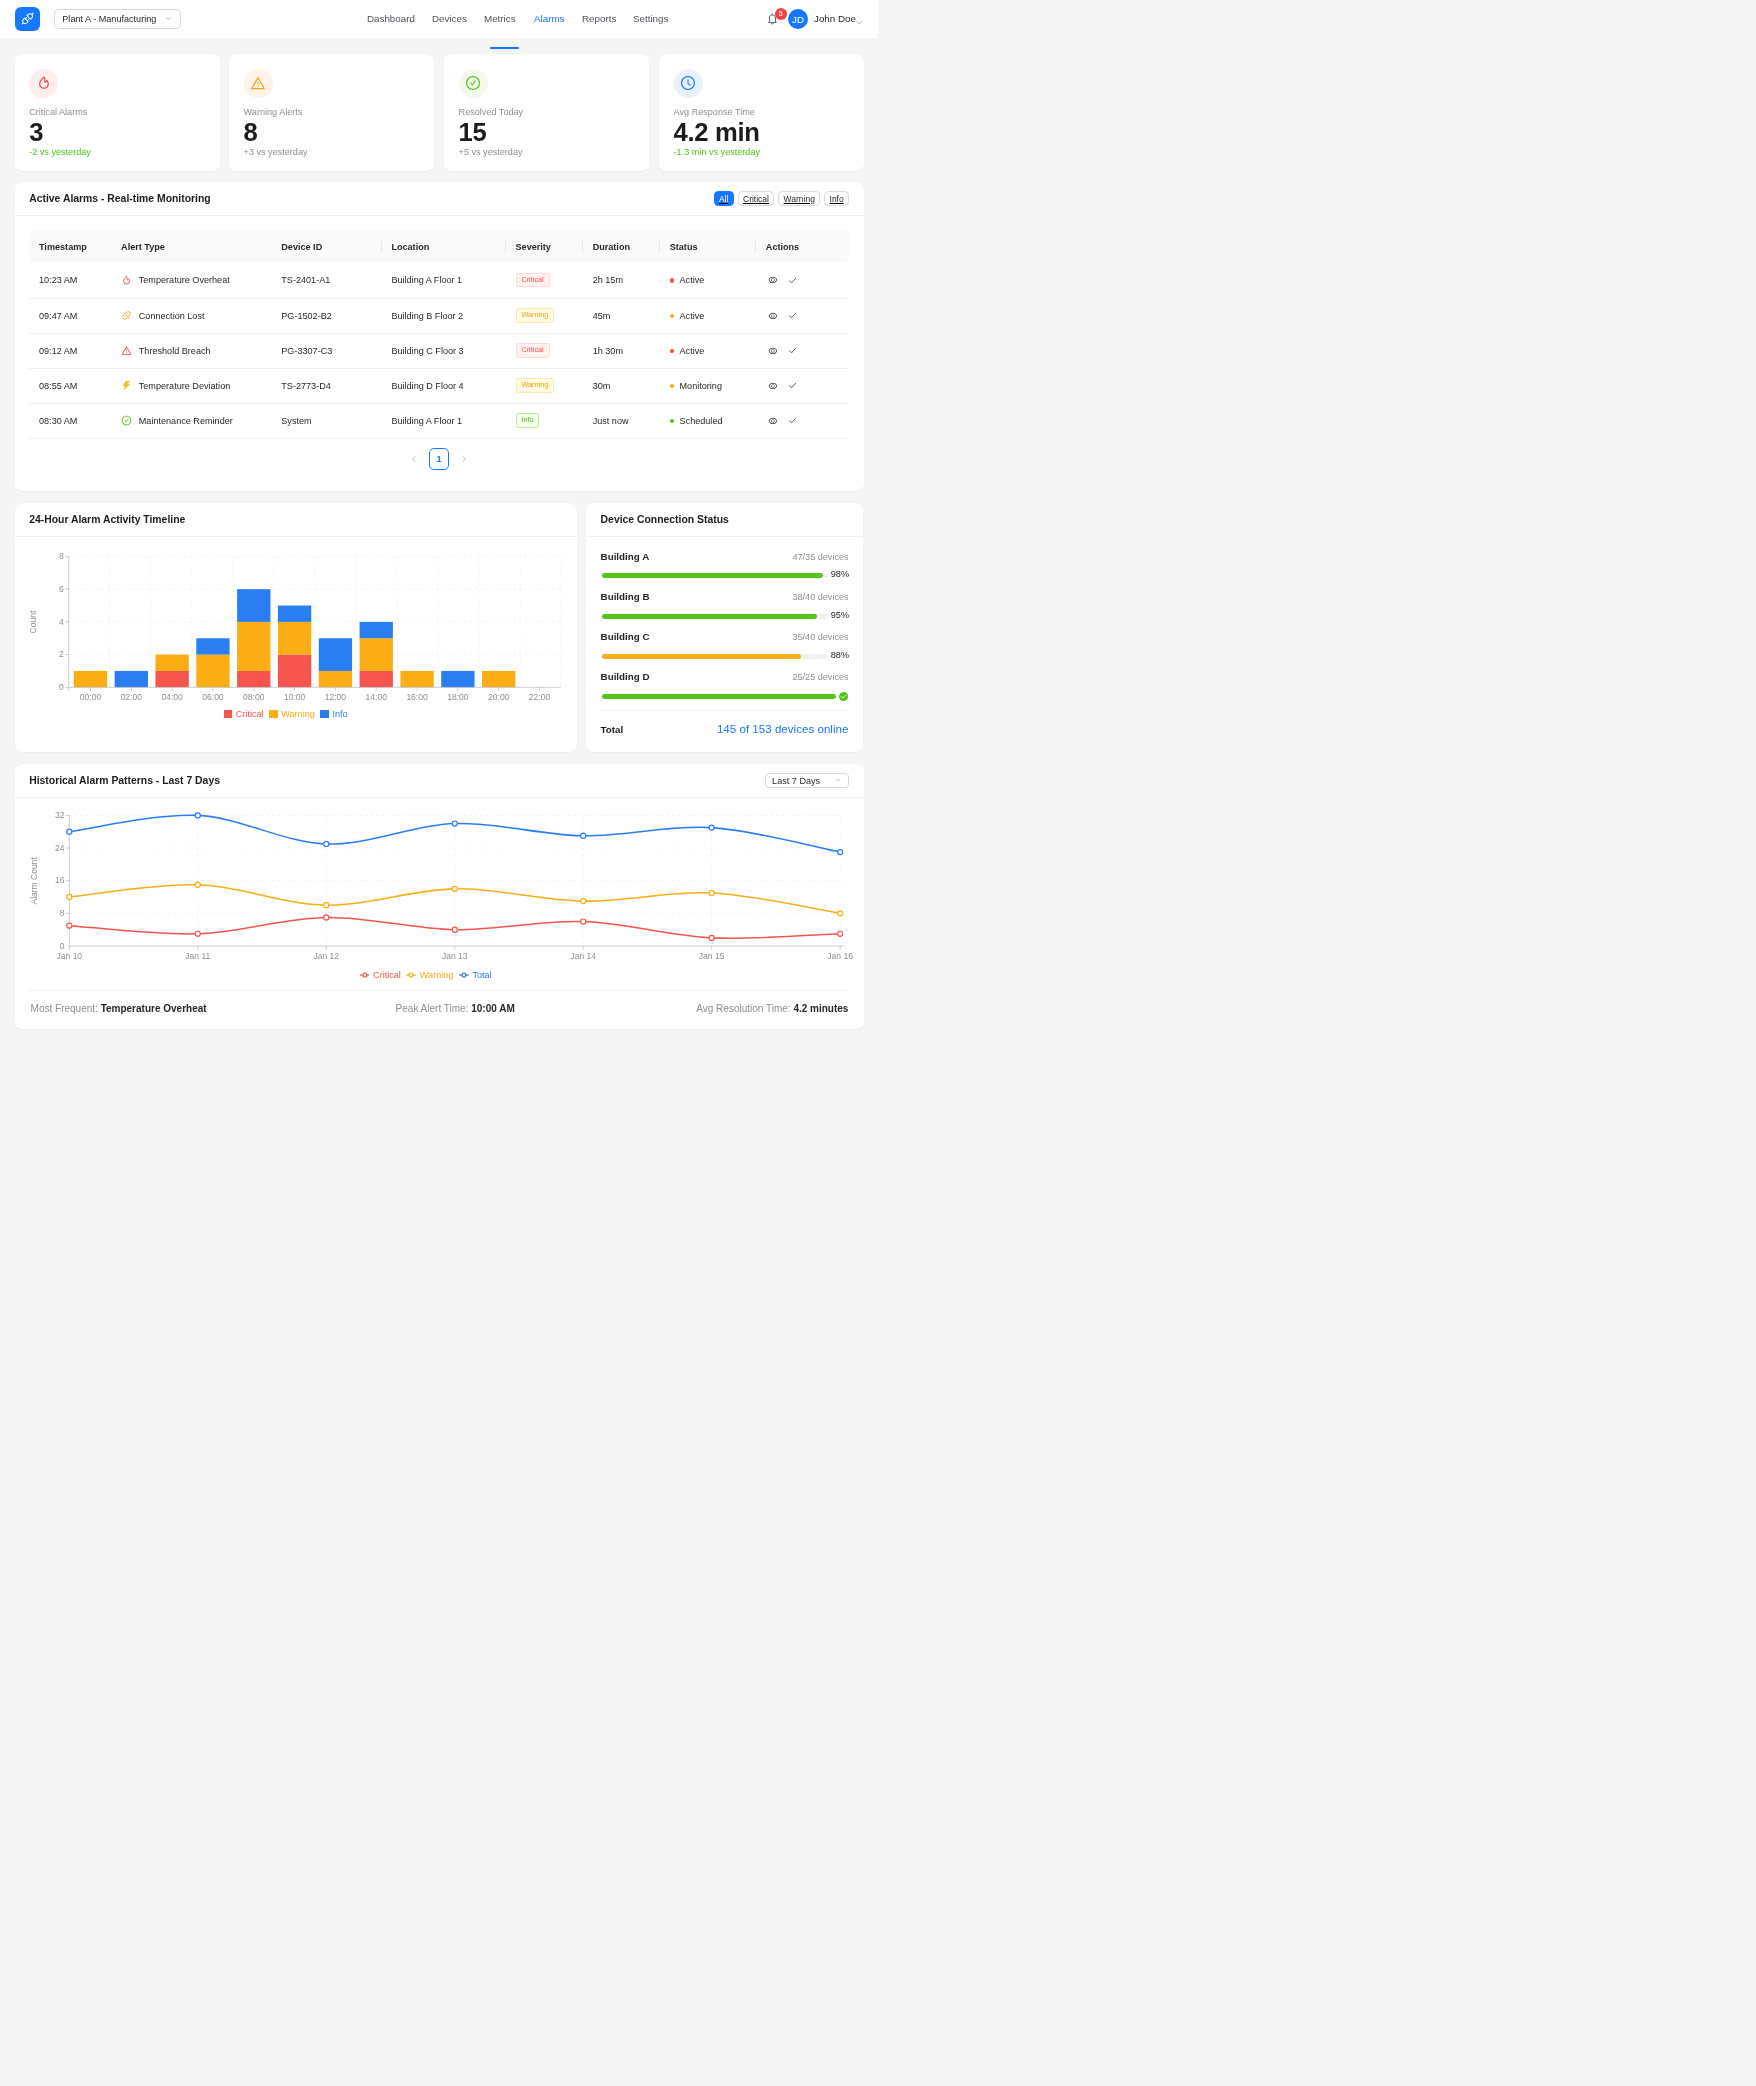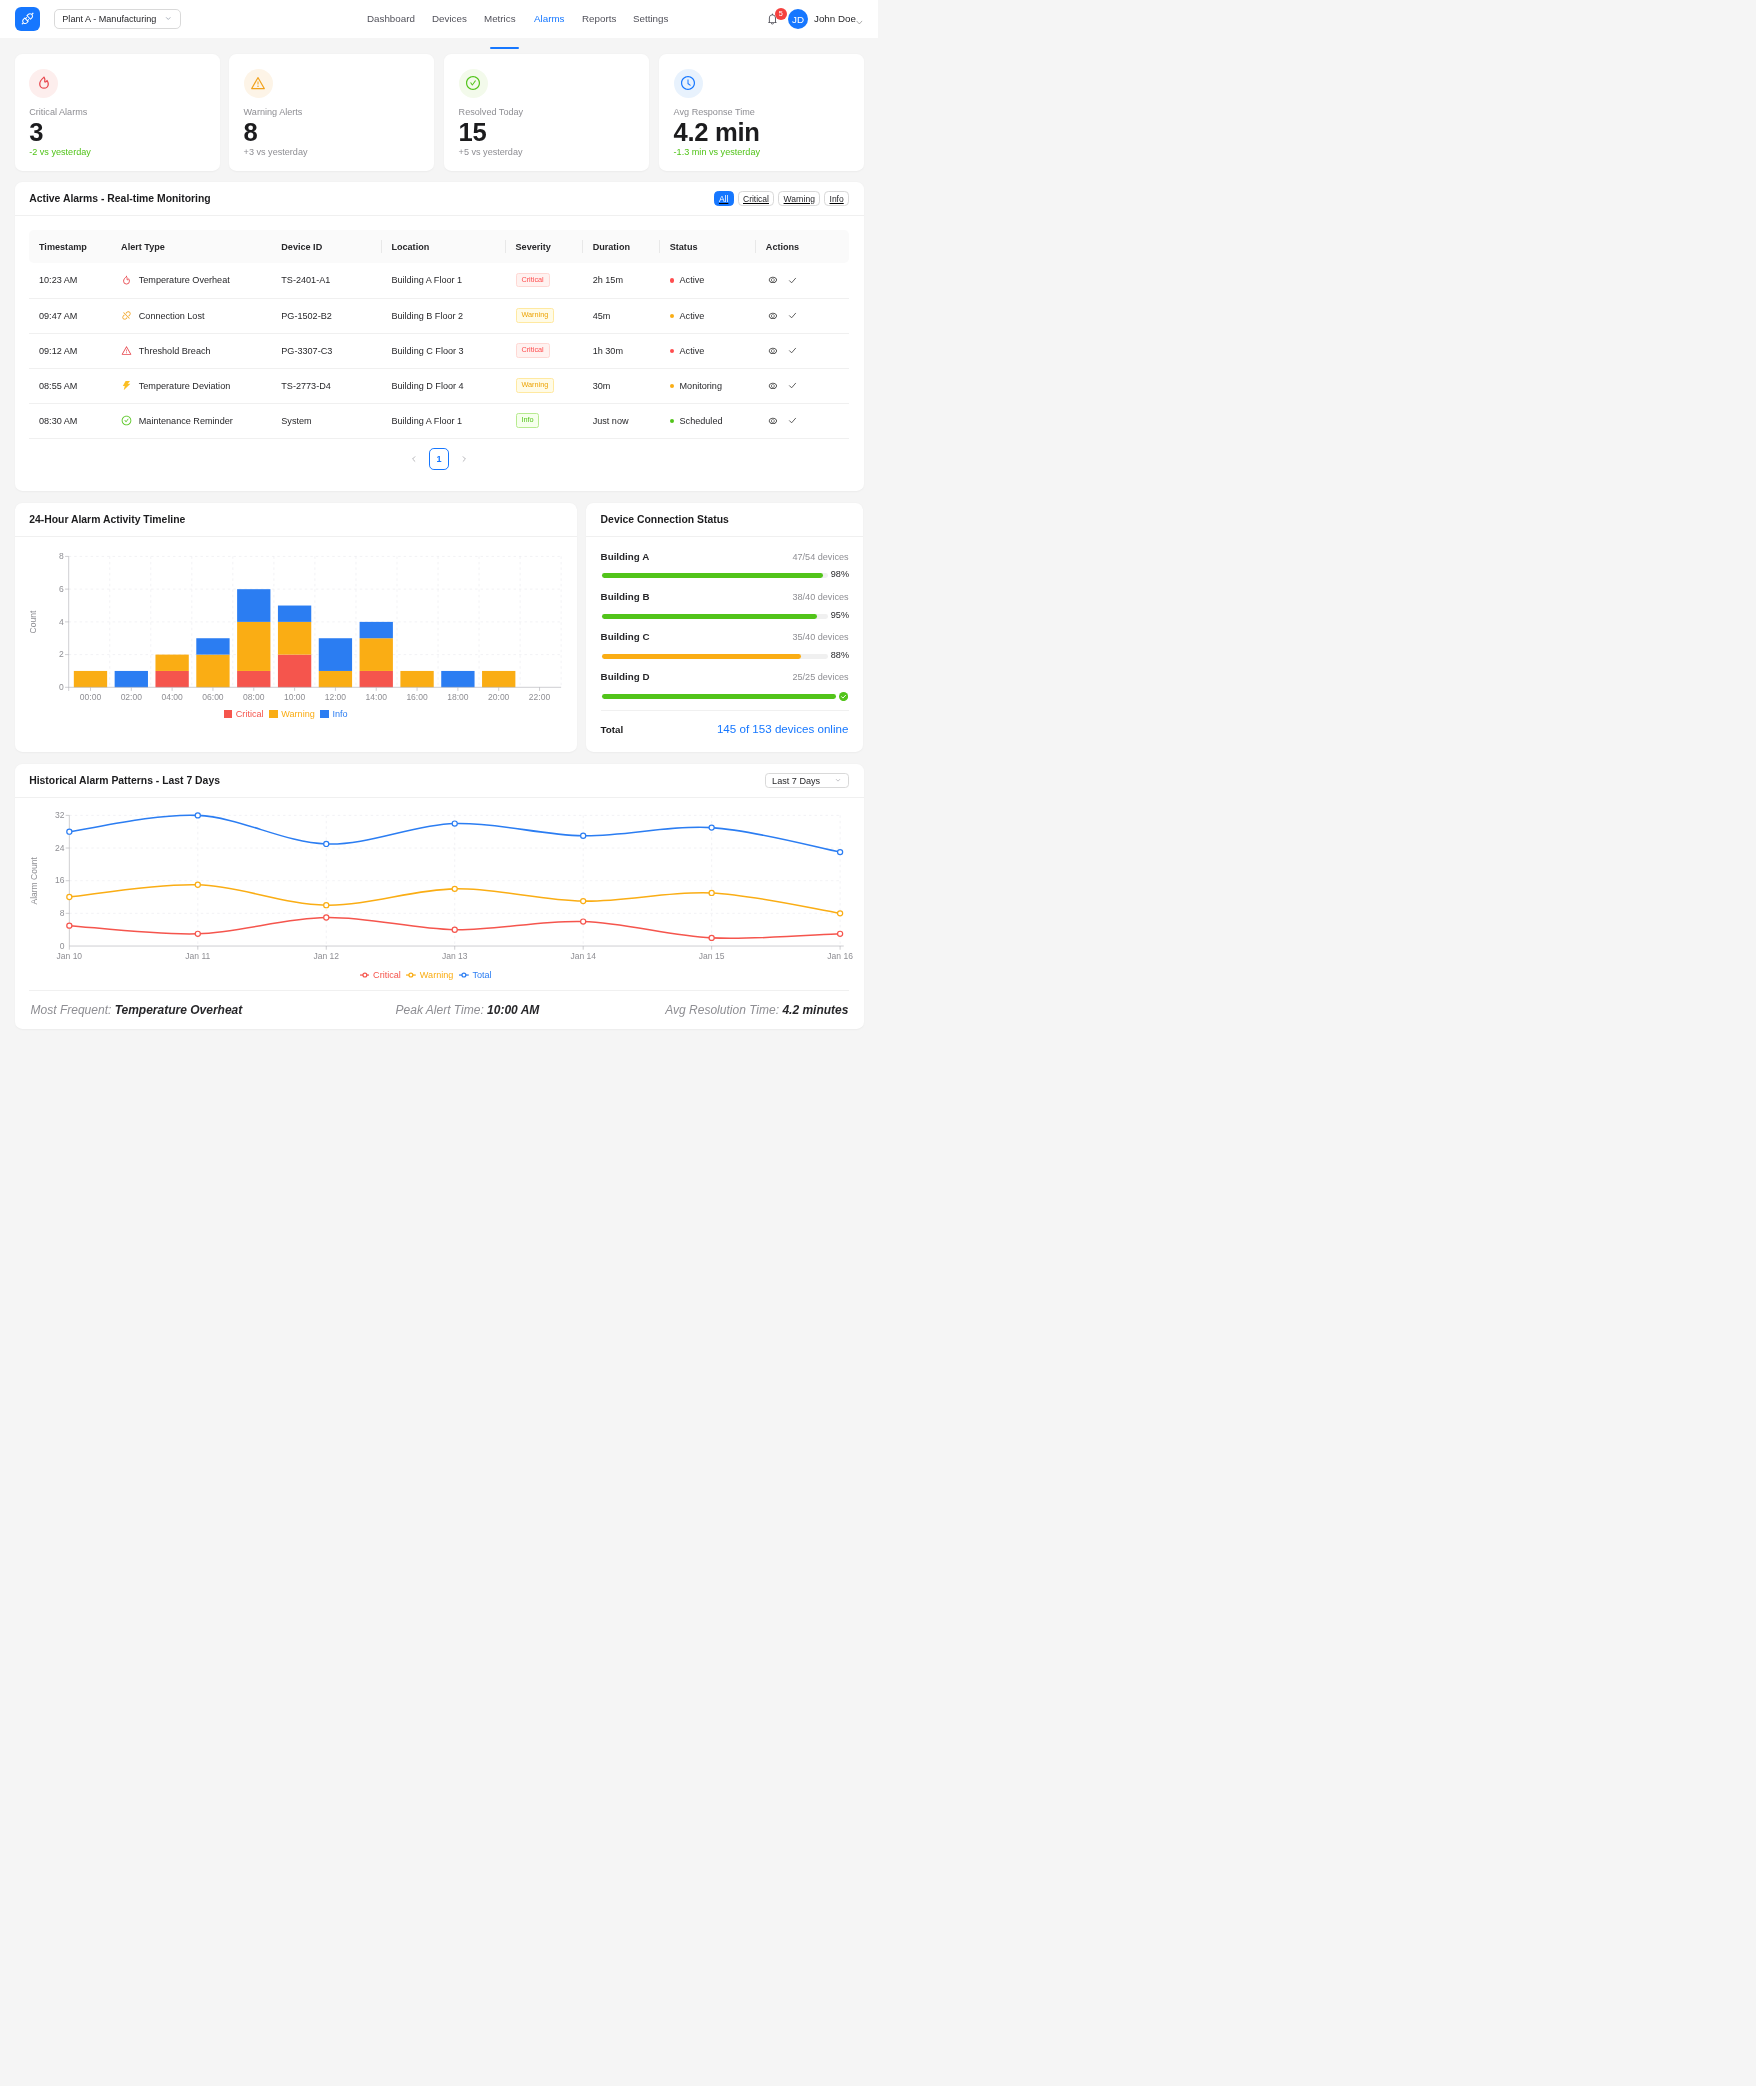--- a/index.html
+++ b/index.html
@@ -47,21 +47,21 @@
 .pgn { position:absolute; left:0; top:266px; width:100%; display:flex; align-items:center; justify-content:center; gap:11px; }
 .pg1 { width:19.5px; height:22px; border:0.6px solid #1677ff; border-radius:4.9px; color:#1677ff; font-size:9.1px; font-weight:bold; display:flex; align-items:center; justify-content:center; }
 .axis { font-size:14px; fill:#8e8e93; }
 .rot { font-size:14px; fill:#8e8e93; }
 .leg { font-size:9.1px; }
 .brow-label { font-size:9.8px; font-weight:600; color:#27272a; }
 .bdev { font-size:9.1px; color:#8e8e93; }
 .track { position:absolute; height:4.9px; border-radius:2.4px; background:#f0f0f0; }
 .fill { position:absolute; height:4.9px; border-radius:2.4px; }
 .pct { position:absolute; font-size:9.1px; color:#27272a; }
-.hfoot { position:absolute; font-size:12px; color:#8e8e93;font-style:italic; }
+.hfoot { position:absolute; font-size:10px; color:#8e8e93; }
 .hfoot b { color:#27272a; font-weight:bold; }
 </style>
 </head>
 <body>
 
 <div class="hdr">
   <div class="logo">
       <svg width="15.2" height="15.2" viewBox="0 0 1024 1024" fill="#fff">
         <path d="M917.7 148.8l-42.4-42.4c-1.6-1.6-3.6-2.3-5.7-2.3s-4.1.8-5.7 2.3l-76.1 76.1a199.27 199.27 0 00-112.1-34.3c-51.2 0-102.4 19.5-141.5 58.6L432.3 308.7a8.03 8.03 0 000 11.3L704 591.7c1.6 1.6 3.6 2.3 5.7 2.3 2 0 4.1-.8 5.7-2.3l101.9-101.9c68.9-69 77-175.7 24.3-253.5l76.1-76.1c3.1-3.2 3.1-8.3 0-11.4zM769.1 441.7l-59.4 59.4-186.8-186.8 59.4-59.4c24.9-24.9 58.1-38.7 93.4-38.7 35.3 0 68.4 13.7 93.4 38.7 24.9 24.9 38.7 58.1 38.7 93.4 0 35.3-13.8 68.4-38.7 93.4zm-190.2 105a8.03 8.03 0 00-11.3 0L501 613.3 410.7 523l66.7-66.7c3.1-3.1 3.1-8.2 0-11.3L441 408.6a8.03 8.03 0 00-11.3 0L363 475.3l-43-43a7.85 7.85 0 00-5.7-2.3c-2 0-4.1.8-5.7 2.3L206.8 534.2c-68.9 69-77 175.7-24.3 253.5l-76.1 76.1a8.03 8.03 0 000 11.3l42.4 42.4c1.6 1.6 3.6 2.3 5.7 2.3s4.1-.8 5.7-2.3l76.1-76.1c33.7 22.9 72.9 34.3 112.1 34.3 51.2 0 102.4-19.5 141.5-58.6l101.9-101.9c3.1-3.1 3.1-8.2 0-11.3l-43-43 66.7-66.7c3.1-3.1 3.1-8.2 0-11.3l-36.6-36.2zM441.7 769.1a131.32 131.32 0 01-93.4 38.7c-35.3 0-68.4-13.7-93.4-38.7a131.32 131.32 0 01-38.7-93.4c0-35.3 13.7-68.4 38.7-93.4l59.4-59.4 186.8 186.8-59.4 59.4z"></path>
       </svg>
@@ -399,21 +399,21 @@
   </div>
 </div>
 
 <div class="panel" style="left:586px; top:503px; width:277px; height:249px;">
   <div class="phead">
       <div class="ptitle">Device Connection Status</div>
     </div>
   <div style="position:absolute;left:14.6px;top:48px;width:248px;">
     <div style="display:flex;justify-content:space-between;align-items:baseline;">
         <span class="brow-label">Building A</span>
-        <span class="bdev">47/54 devices</span>
+        <span class="bdev">47/35 devices</span>
       </div>
   </div>
   <div class="track" style="left:16px;top:70px;width:226px;"></div>
     <div class="fill" style="left:16px;top:70px;width:221px;background:#52c41a;"></div>
     <div class="pct" style="left:241px;top:66px;width:22px;text-align:right;">98%</div>
   <div style="position:absolute;left:14.6px;top:88px;width:248px;">
     <div style="display:flex;justify-content:space-between;align-items:baseline;">
         <span class="brow-label">Building B</span>
         <span class="bdev">38/40 devices</span>
       </div>

